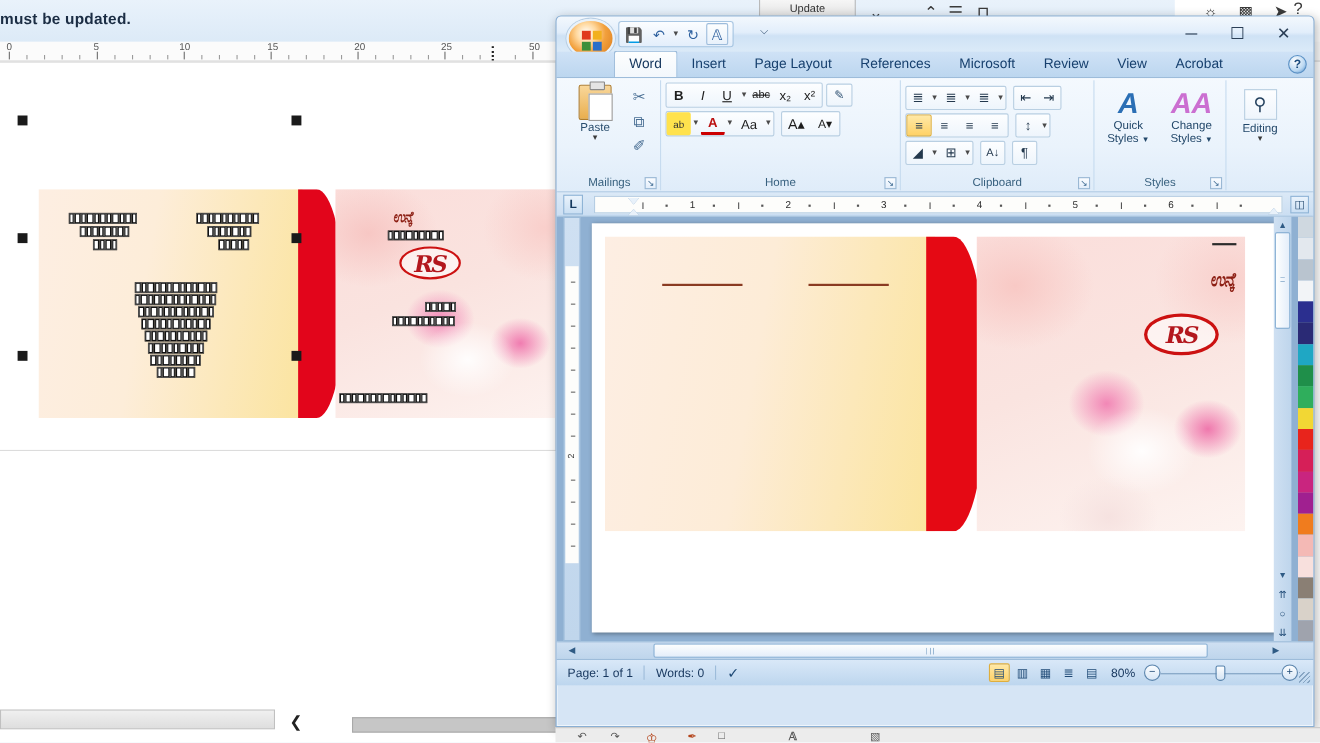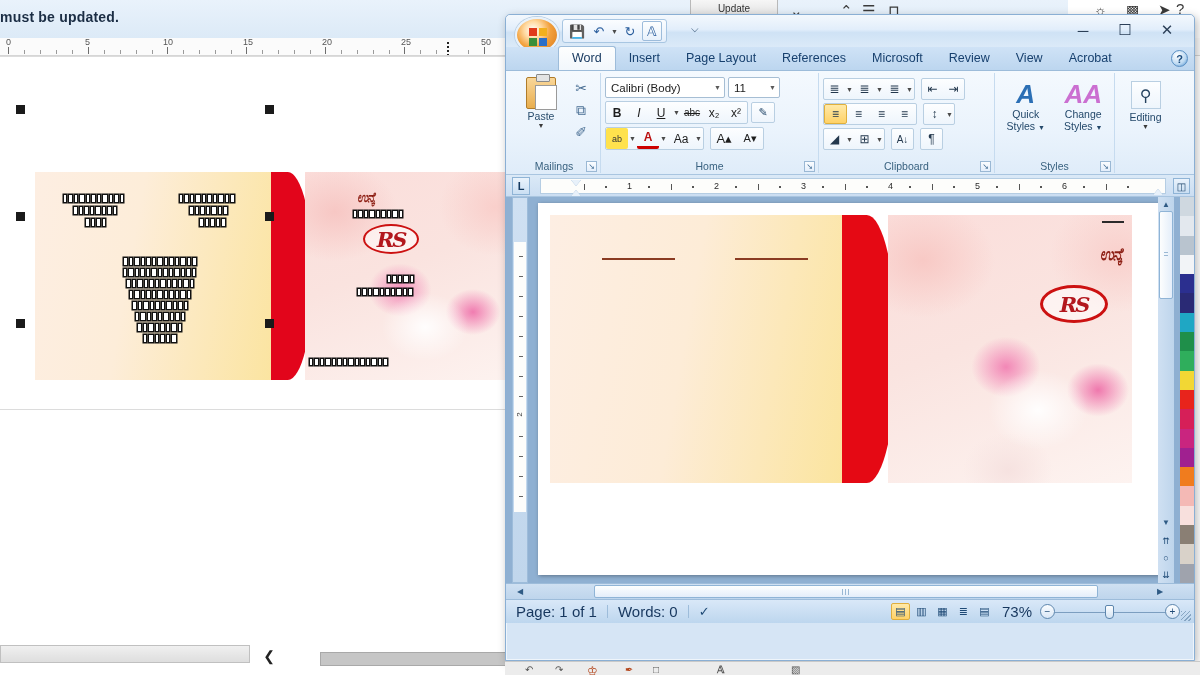--- a/index.html
+++ b/index.html
@@ -315,21 +315,21 @@
   }
   .hscrollrow .htrack i { position:absolute; left:50%; top:3px; margin-left:-4px; width:8px; height:6px;
     background: repeating-linear-gradient(90deg,#9ab8d4 0 1px, transparent 1px 3px); }
 
   .statusbar {
     position:relative; height: 24px;
     background: linear-gradient(#d9e8f8,#bdd6ee);
     border-top: 1px solid #9dbcda;
     display:flex; align-items:center;
   }
-  .st-item { font-size: 15px; color:#17375e; padding: 0 10px; }
+  .st-item { font-size: 11px; color:#17375e; padding: 0 10px; }
   .st-sep { width:1px; height:13px; background:#9dbcda; }
   .viewbtn {
     width: 19px; height:17px; display:flex; align-items:center; justify-content:center;
     font-size:11px; color:#1f4a76; border-radius:2px;
   }
   .viewbtn.on { background: linear-gradient(#ffe9a8,#ffd267); border:1px solid #dfae3d; }
   .zoomcircle {
     width:15px; height:15px; border-radius:50%; border:1px solid #5d86ad;
     background: linear-gradient(#fbfdff,#d9e7f6); display:flex; align-items:center; justify-content:center;
     font-size:10px; color:#1f4a76;
@@ -549,30 +549,20 @@
         <div class="clip-side">
           <div class="ic">✂</div>
           <div class="ic">⧉</div>
           <div class="ic">✐</div>
         </div>
         <div class="rgroup-label">Mailings</div>
         <div class="dlg-launcher">↘</div>
       </div>
 
       <div class="rgroup" style="width:218px">
-        <div class="font-row" style="margin-top:2px">
-          <div class="combo" style="width:120px">
-            <span class="cv">Calibri (Body)</span>
-            <span class="cc">▼</span>
-          </div>
-          <div class="combo" style="width:52px">
-            <span class="cv">11</span>
-            <span class="cc">▼</span>
-          </div>
-        </div>
         <div class="font-row">
           <div class="fgroup-box">
             <div class="fbtn" style="font-weight:bold">B</div>
             <div class="fbtn" style="font-style:italic">I</div>
             <div class="fbtn" style="text-decoration:underline">U</div>
             <div class="minicaret">▼</div>
             <div class="fbtn" style="text-decoration:line-through;font-size:10px">abc</div>
             <div class="fbtn">x₂</div>
             <div class="fbtn">x²</div>
           </div>
@@ -798,21 +788,21 @@
       <div style="flex:1"></div>
 
       <div style="display:flex;gap:2px;align-items:center;padding-right:8px">
         <div class="viewbtn on">▤</div>
         <div class="viewbtn">▥</div>
         <div class="viewbtn">▦</div>
         <div class="viewbtn">≣</div>
         <div class="viewbtn">▤</div>
       </div>
 
-      <div class="st-item" style="padding:0 8px 0 0">73%</div>
+      <div class="st-item" style="padding:0 8px 0 0">80%</div>
       <div class="zoomcircle">−</div>
       <div class="zslider">
         <div class="line"></div>
           <div class="knob"></div>
       </div>
       <div class="zoomcircle" style="margin-right:14px">+</div>
       <div class="grip"></div>
     </div>
   </div>
 

